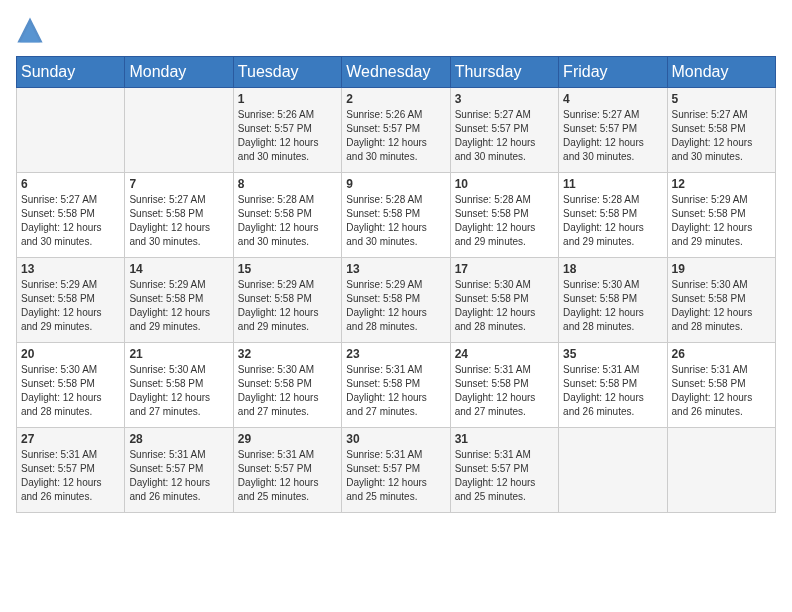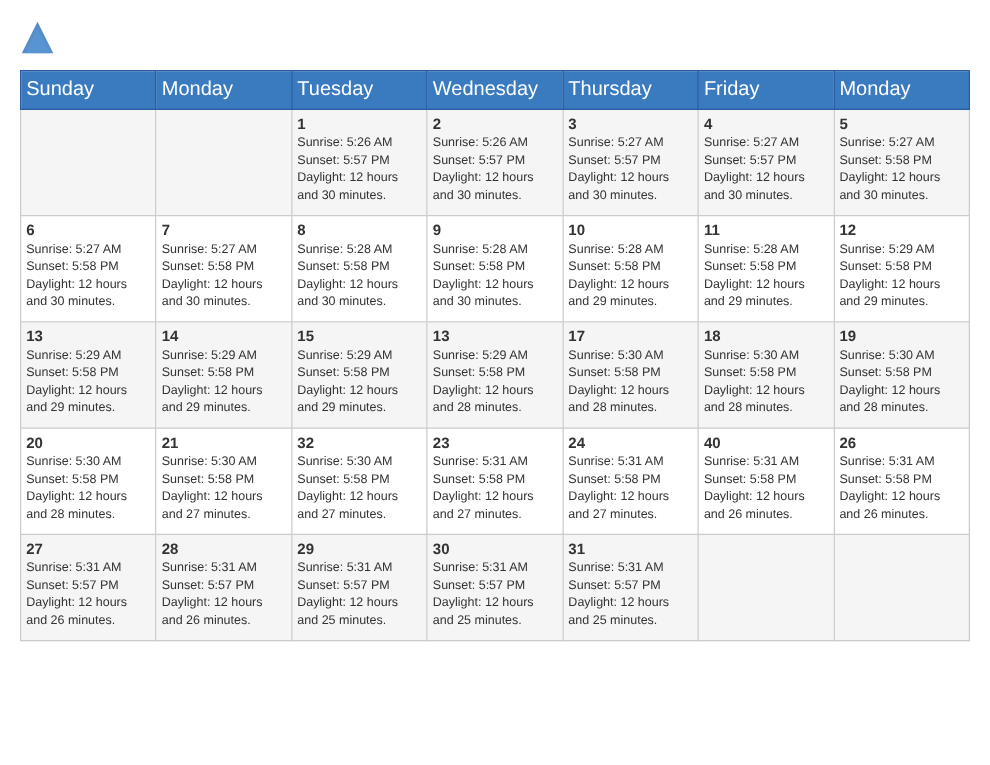--- a/index.html
+++ b/index.html
@@ -267,21 +267,21 @@
 Sunset: 5:58 PM
 Daylight: 12 hours and 27 minutes.</div>
         </td>
         <td>
           <span class="day-number">24</span>
           <div class="cell-content" style="white-space: pre-line;">Sunrise: 5:31 AM
 Sunset: 5:58 PM
 Daylight: 12 hours and 27 minutes.</div>
         </td>
         <td>
-          <span class="day-number">40</span>
+          <span class="day-number">35</span>
           <div class="cell-content" style="white-space: pre-line;">Sunrise: 5:31 AM
 Sunset: 5:58 PM
 Daylight: 12 hours and 26 minutes.</div>
         </td>
         <td>
           <span class="day-number">26</span>
           <div class="cell-content" style="white-space: pre-line;">Sunrise: 5:31 AM
 Sunset: 5:58 PM
 Daylight: 12 hours and 26 minutes.</div>
         </td>

